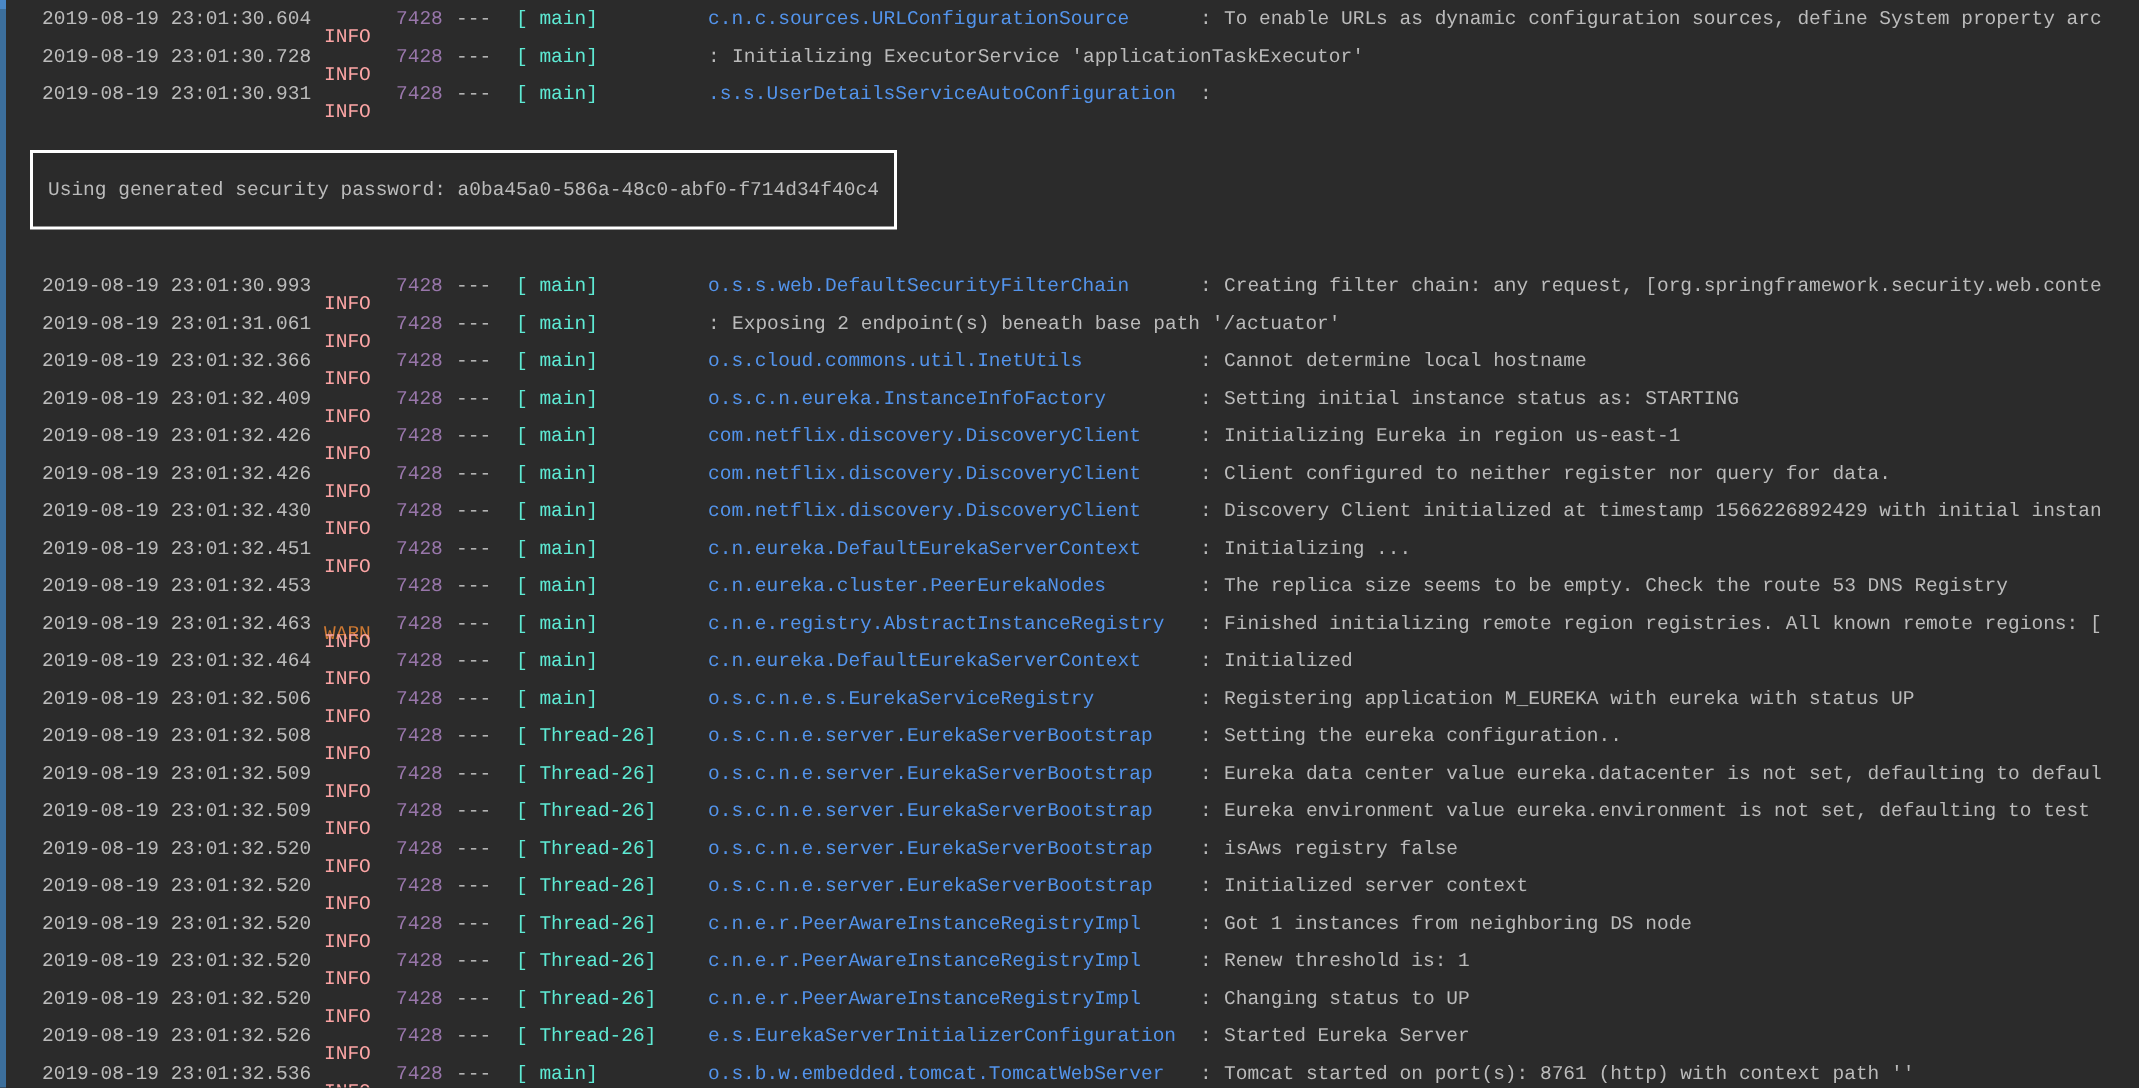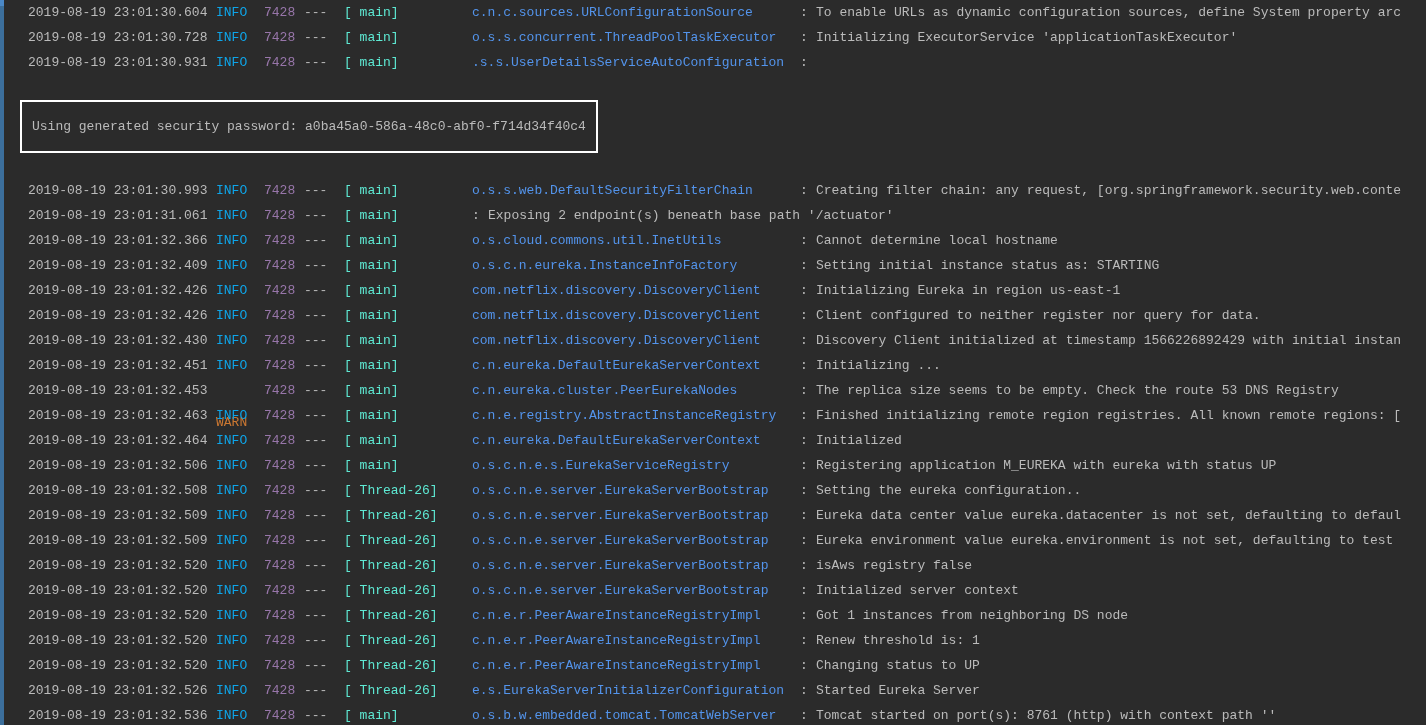--- a/index.html
+++ b/index.html
@@ -30,21 +30,21 @@
     background: #4a88c7;
   }
   .line {
     display: flex;
     line-height: 25px;
     height: 25px;
     padding-left: 22px;
   }
   .ts { color: #bbbbbb; width: 188px; flex-shrink: 0; }
   .level { width: 48px; flex-shrink: 0; text-align: left; }
-  .lvl-INFO { color: #0ea5e9; }
+  .lvl-INFO { color: #fca5a5; margin-top: 12px; }
   .lvl-WARN { color: #cc7832; margin-top: 32px; }
   .pid { color: #9876aa; width: 40px; flex-shrink: 0; }
   .dashes { color: #bbbbbb; width: 40px; flex-shrink: 0; }
   .thread { color: #5eead4; width: 128px; flex-shrink: 0; text-align: left; }
   .logger { color: #5394ec; width: 328px; flex-shrink: 0; overflow: hidden; text-overflow: clip; }
   .sep { color: #bbbbbb; width: 16px; flex-shrink: 0; }
   .msg { color: #bbbbbb; }
   .blank { height: 25px; }
   .highlight-box {
     border: 2px solid #ffffff;
@@ -71,21 +71,20 @@
       <span class="thread">[          main]</span>
       <span class="logger">c.n.c.sources.URLConfigurationSource</span>
       <span class="sep">:</span>
       <span class="msg">To enable URLs as dynamic configuration sources, define System property arc</span>
     </div><div class="line">
       <span class="ts">2019-08-19 23:01:30.728</span>
       <span class="level lvl-INFO"> INFO</span>
       <span class="pid">7428</span>
       <span class="dashes">---</span>
       <span class="thread">[          main]</span>
-      <span class="logger">o.s.s.concurrent.ThreadPoolTaskExecutor</span>
       <span class="sep">:</span>
       <span class="msg">Initializing ExecutorService 'applicationTaskExecutor'</span>
     </div><div class="line">
       <span class="ts">2019-08-19 23:01:30.931</span>
       <span class="level lvl-INFO"> INFO</span>
       <span class="pid">7428</span>
       <span class="dashes">---</span>
       <span class="thread">[          main]</span>
       <span class="logger">.s.s.UserDetailsServiceAutoConfiguration</span>
       <span class="sep">:</span>

